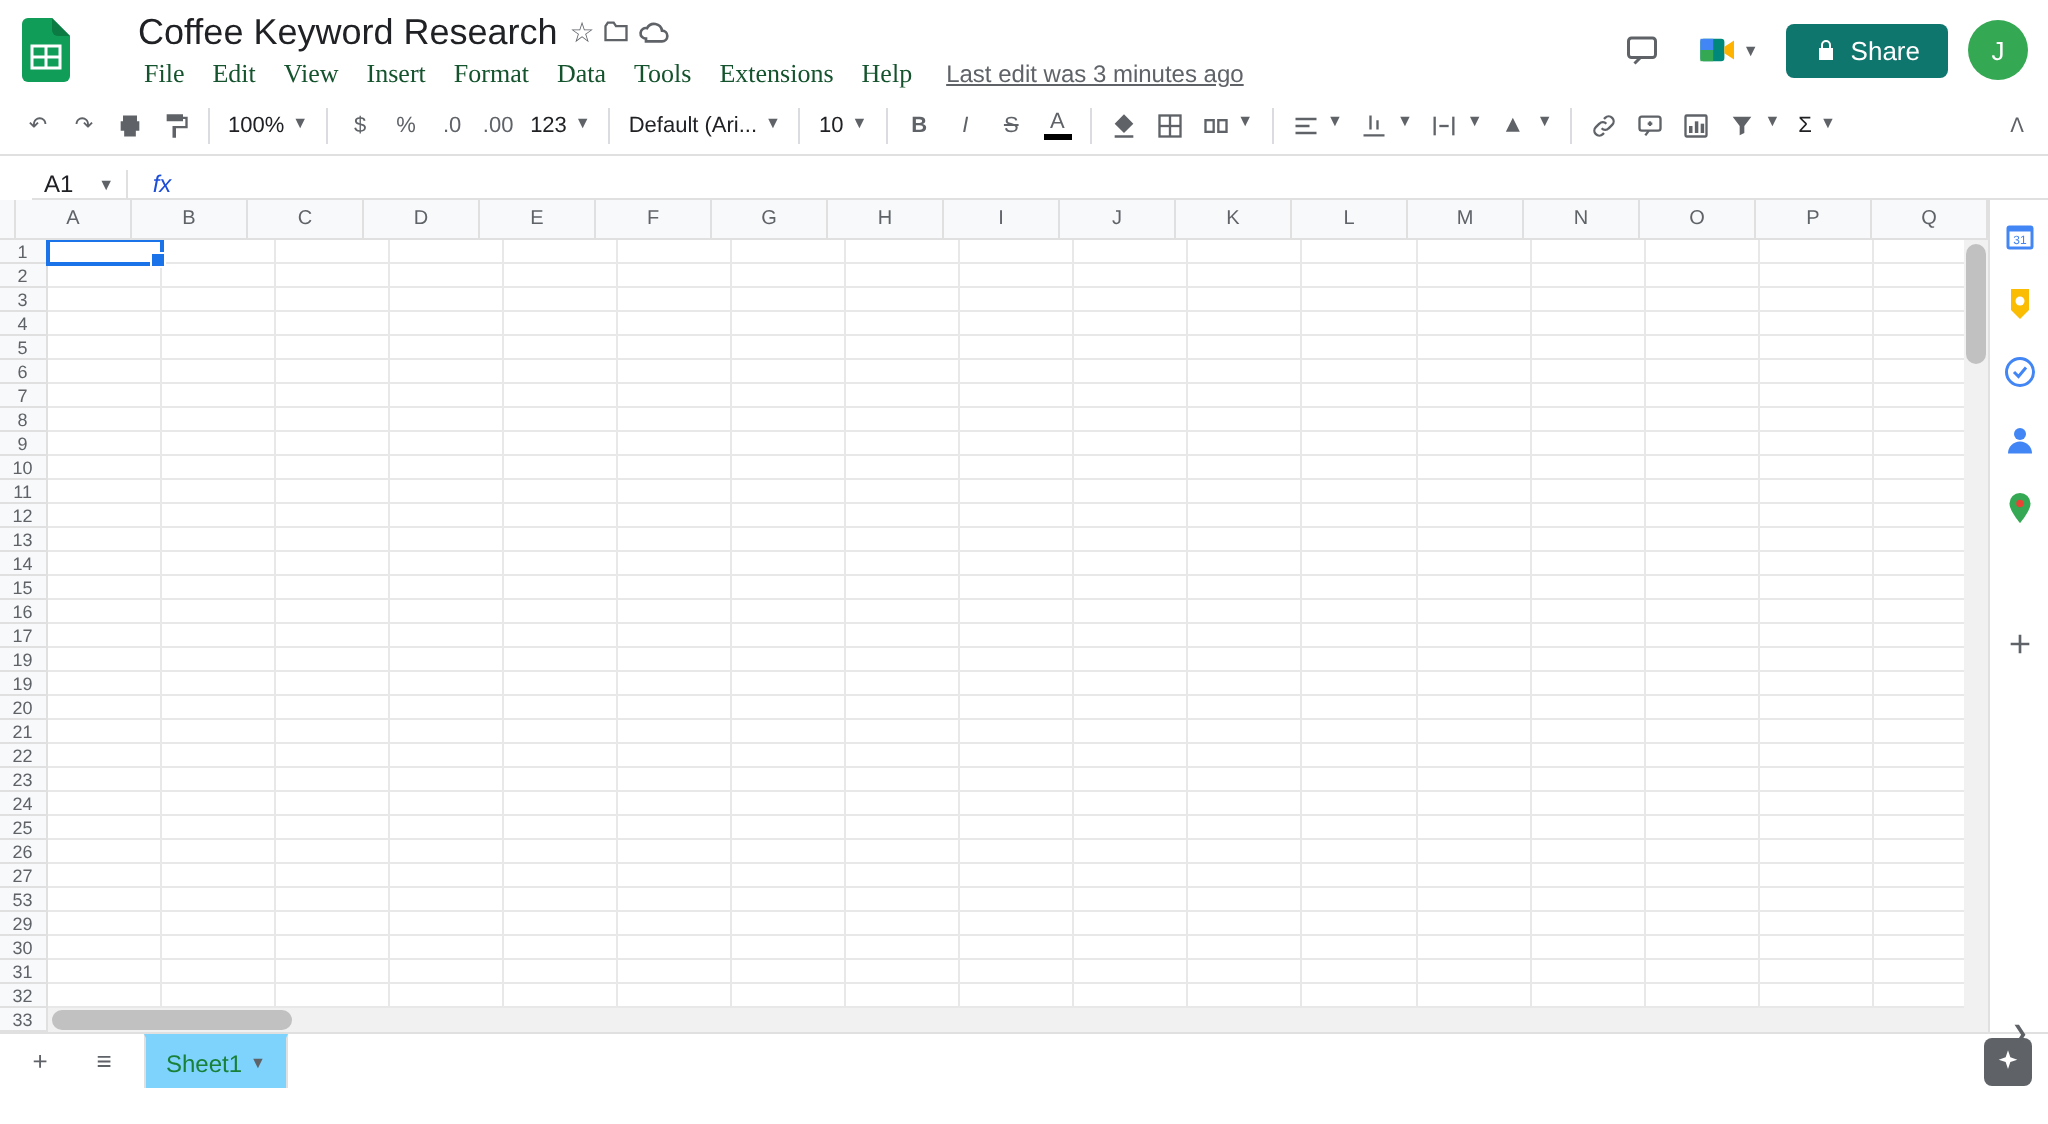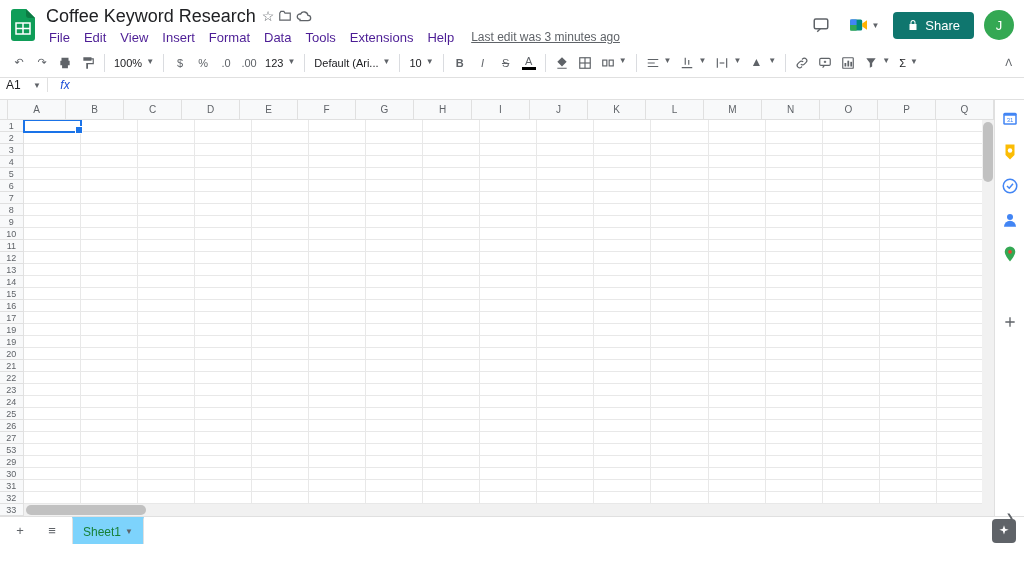--- a/index.html
+++ b/index.html
@@ -2,46 +2,46 @@
 <html><head>
 <meta charset="utf-8">
 <style>
 * { margin: 0; padding: 0; box-sizing: border-box; }
 body { font-family: Arial, sans-serif; font-size: 13px; color: #202124; background: #fff; overflow: hidden; width: 1024px; height: 562px; }
 
 
 .header { display: flex; align-items: flex-start; padding: 6px 10px 0 10px; }
 .logo { width: 26px; height: 34px; display: flex; align-items: center; justify-content: center; margin-right: 6px; margin-top: 2px; }
 .logo svg { width: 24px; height: 32px; }
-.title-area { flex: 1; }
+.title-area { flex: 1; margin-left: 23px; }
 .title-row { display: flex; align-items: center; height: 20px; }
 .doc-title { font-size: 18px; color: #202124; padding: 0 4px; }
 .title-icons { display: flex; align-items: center; margin-left: 2px; gap: 4px; }
 .title-icons span { color: #5f6368; font-size: 14px; cursor: pointer; display: flex; align-items: center; }
 .menu-row { display: flex; align-items: center; height: 22px; font-size: 13px; }
-.menu-item { padding: 2px 7px; cursor: pointer; color: #4c1d95; }
+.menu-item { padding: 2px 7px; cursor: pointer; color: #14532d; font-family: Liberation Serif, serif; }
 .last-edit { color: #5f6368; font-size: 12px; margin-left: 10px; text-decoration: underline; cursor: pointer; }
 .header-right { display: flex; align-items: center; gap: 10px; margin-top: 4px; }
 .hdr-btn { width: 28px; height: 28px; border-radius: 50%; display: flex; align-items: center; justify-content: center; cursor: pointer; }
 .meet-btn { display: flex; align-items: center; padding: 2px 4px; border-radius: 4px; cursor: pointer; gap: 2px; }
 .share-btn { background: #0f766e; color: #fff; padding: 6px 14px; border-radius: 4px; display: flex; align-items: center; gap: 6px; font-size: 13px; font-weight: 500; cursor: pointer; }
 .avatar { width: 30px; height: 30px; border-radius: 50%; background: #34a853; color: #fff; display: flex; align-items: center; justify-content: center; font-weight: 500; cursor: pointer; }
 
 
 .toolbar { display: flex; align-items: center; padding: 4px 8px; border-bottom: 1px solid #e0e0e0; gap: 1px; height: 30px; }
 .tb-btn { min-width: 22px; height: 22px; display: flex; align-items: center; justify-content: center; color: #5f6368; cursor: pointer; border-radius: 2px; padding: 0 2px; font-size: 11px; }
 .tb-sep { width: 1px; height: 18px; background: #dadce0; margin: 0 4px; }
 .tb-select { display: flex; align-items: flex-start; gap: 4px; padding: 0 4px; cursor: pointer; font-size: 11px; color: #202124; }
 .tb-dd { font-size: 8px; color: #5f6368; }
 .tb-collapse { margin-left: auto; cursor: pointer; color: #5f6368; font-size: 10px; padding: 4px; }
 .text-color-indicator { display: flex; flex-direction: column; align-items: center; }
 .text-color-indicator .bar { width: 14px; height: 3px; background: #000; }
 
 
-.formula-row { display: flex; align-items: flex-start; border-bottom: 1px solid #e0e0e0; height: 22px; }
+.formula-row { display: flex; align-items: flex-end; border-bottom: 1px solid #e0e0e0; height: 22px; margin-left: 16px; }
 .name-box { width: 48px; display: flex; align-items: center; justify-content: space-between; padding: 0 6px; border-right: 1px solid #e0e0e0; font-size: 12px; cursor: pointer; }
 .name-box .dd { font-size: 8px; color: #5f6368; }
 .fx-icon { width: 34px; text-align: center; color: #1d4ed8; font-style: italic; font-size: 12px; }
 .formula-input { flex: 1; }
 
 
 .main { display: flex; height: calc(562px - 66px - 30px - 22px - 28px); }
 .grid-area { flex: 1; position: relative; overflow: hidden; }
 .side-panel { width: 30px; border-left: 1px solid #e0e0e0; display: flex; flex-direction: column; align-items: center; padding-top: 8px; gap: 14px; }
 .side-icon { width: 20px; height: 20px; display: flex; align-items: center; justify-content: center; cursor: pointer; }

